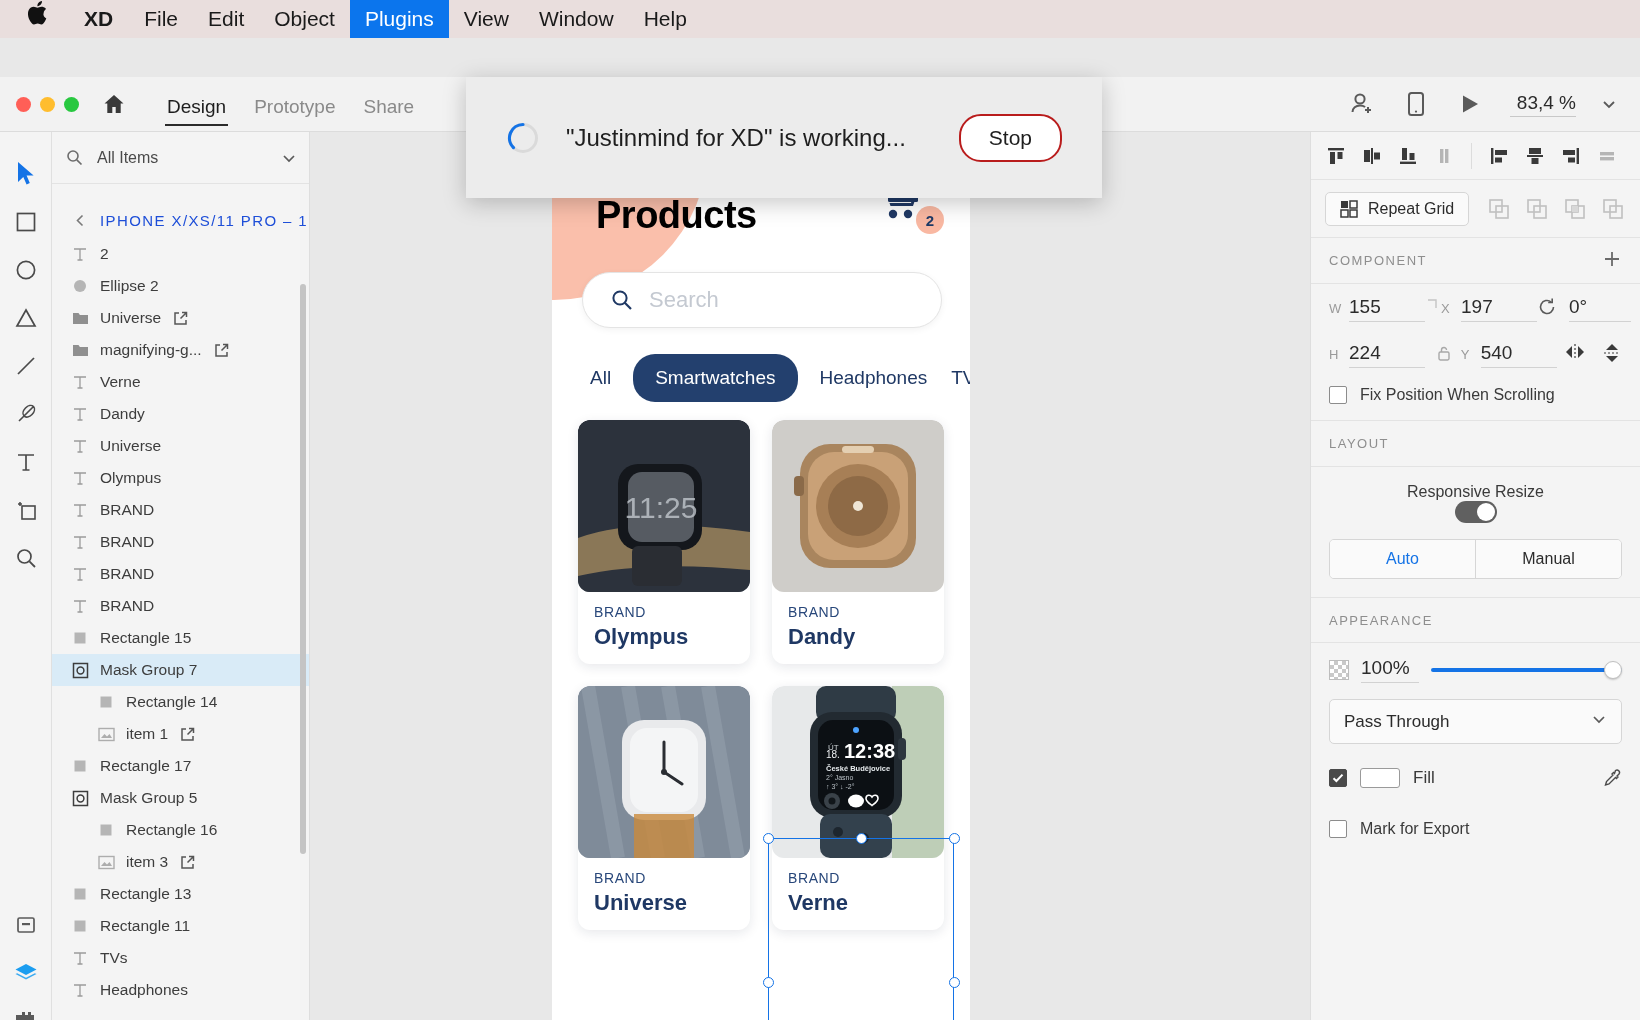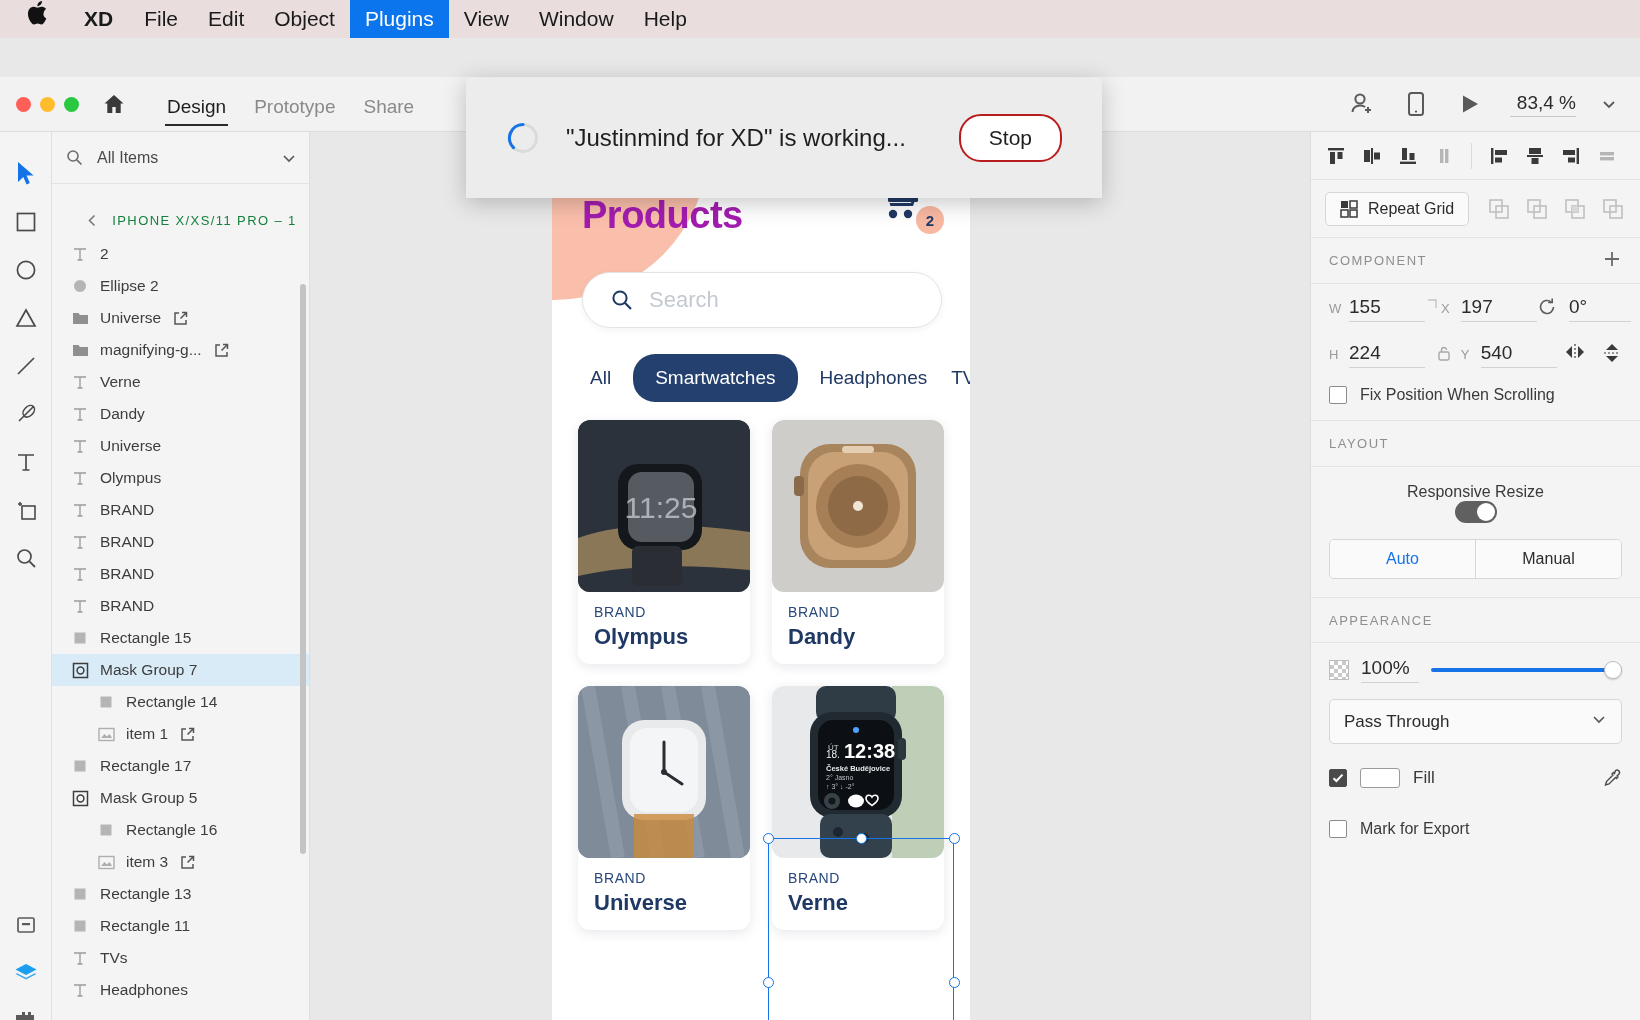--- a/index.html
+++ b/index.html
@@ -87,23 +87,22 @@
   .searchrow .sq { width: 17px; height: 17px; flex: none; }
   .searchrow .stxt { margin-left: 14px; font-size: 16px; color: #4a4a4a; flex: 1; }
   .searchrow .sch { width: 16px; height: 16px; }
 
   .layerlist { padding-top: 18px; position: relative; }
   .lrow {
     height: 32px; display: flex; align-items: center;
     padding-left: 18px; font-size: 15.5px; color: #3d3d3d;
   }
   .lrow.artboardhdr {
-    font-size: 13px; letter-spacing: 1.4px; color: #15803d;
+    font-size: 15px; letter-spacing: 1.4px; color: #1d4ed8;
     height: 36px;
-    justify-content: center;
   }
   .lrow.sel { background: #d9ebf7; }
   .lrow .licon { width: 20px; height: 20px; flex: none; display:flex; align-items:center; justify-content:center; margin-right: 10px; }
   .lrow .llabel { white-space: nowrap; }
   .lrow .lext { margin-left: 12px; width: 15px; height: 15px; display:flex; }
   .lrow.ind .licon { margin-left: 26px; }
   .scroll-thumb {
     position: absolute; right: 3px; top: 100px; width: 6px; height: 570px;
     background: #c4c4c4; border-radius: 3px;
   }
@@ -126,22 +125,22 @@
     position: absolute; right: 26px; top: 52px; width: 66px; height: 46px;
   }
   .cart-badge {
     position: absolute; right: 0px; top: 22px;
     width: 28px; height: 28px; border-radius: 50%;
     background: #f9b8a2; color: #1e3a66;
     font-size: 15px; font-weight: bold;
     display: flex; align-items: center; justify-content: center;
   }
   .ab-title {
-    position: absolute; left: 30px; top: 62px;
-    font-size: 38px; font-weight: bold; color: #a21caf;
+    position: absolute; left: 44px; top: 62px;
+    font-size: 38px; font-weight: bold; color: #000000;
     letter-spacing: -0.5px;
   }
   .ab-search {
     position: absolute; left: 30px; top: 140px; width: 360px; height: 56px;
     border: 1px solid #e4e4e4; border-radius: 28px; background: #fff;
     box-shadow: 0 2px 7px rgba(0,0,0,0.05);
     display: flex; align-items: center; padding-left: 28px;
   }
   .ab-search .sic { width: 22px; height: 22px; flex:none; }
   .ab-search .sph { margin-left: 16px; font-size: 22px; color: #c4c9d1; }

